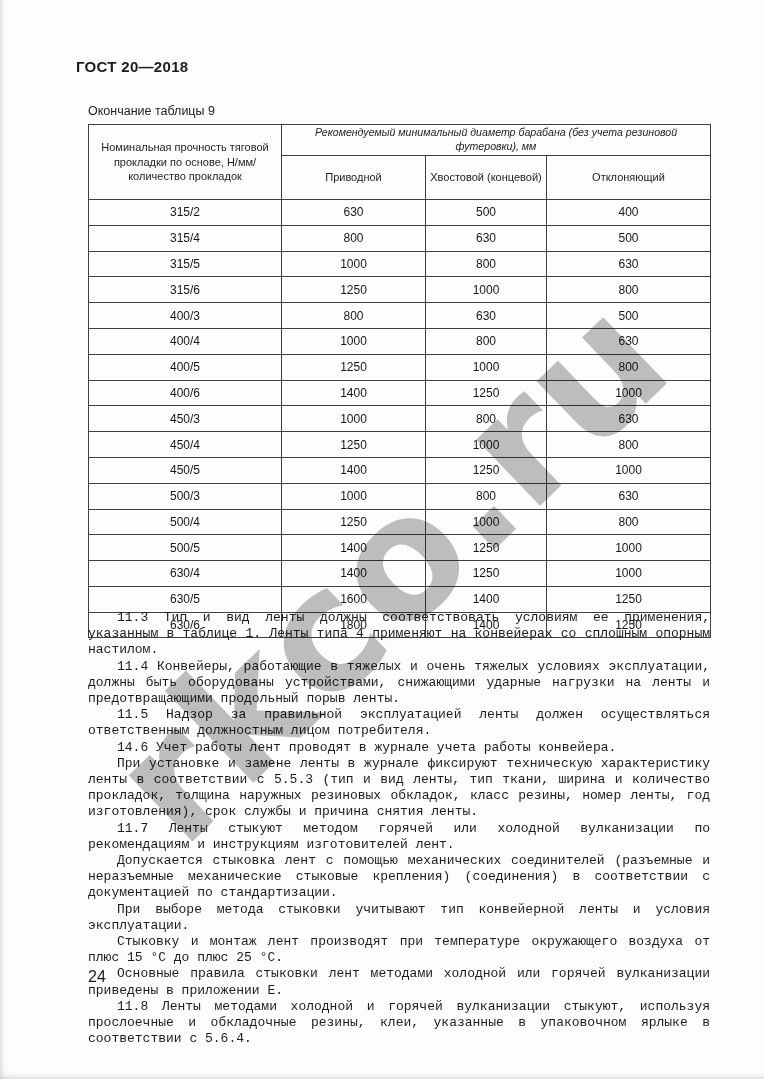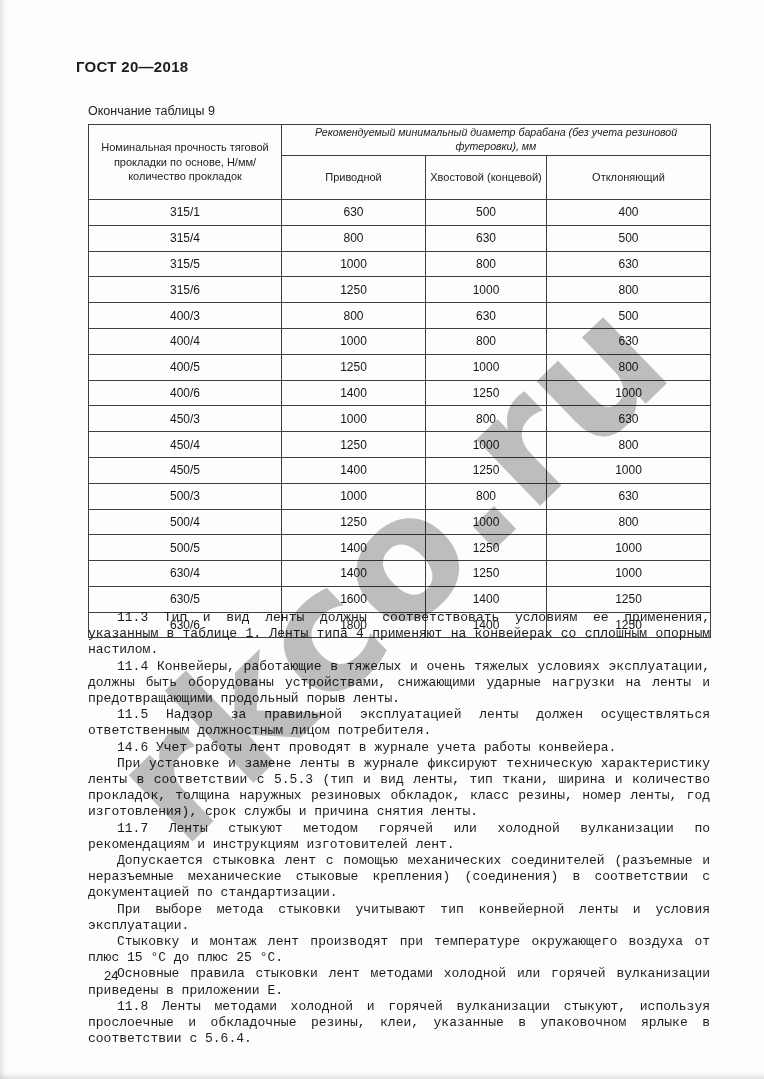--- a/index.html
+++ b/index.html
@@ -39,22 +39,22 @@
   .drum-table thead tr.sub-row th{height:41px;}
   .drum-table td{
     font-size:12px;height:22.8px;line-height:1;color:#161616;
   }
   .body-text{
     position:absolute;left:88px;top:610px;width:622px;
     font-size:13px;line-height:16.2px;text-align:justify;
   }
   .body-text p{margin:0;text-indent:29px;font-family:Liberation Mono, monospace;}
   .page-number{
-    position:absolute;left:104px;top:968px;
-    font-size:13px;
+    position:absolute;left:88px;top:968px;
+    font-size:16px;
   }
   .watermark{
     position:absolute;left:-15px;top:475px;width:810px;height:190px;
     line-height:190px;text-align:center;
     font-family:"DejaVu Sans", sans-serif;
     font-weight:bold;font-size:168px;letter-spacing:2px;
     color:#bfbfbf;
     transform:rotate(-44deg);
     transform-origin:center center;
     mix-blend-mode:multiply;
@@ -87,21 +87,21 @@
         <th colspan="3" class="group-th">Рекомендуемый минимальный диаметр барабана (без учета резиновой футеровки), мм</th>
       </tr>
       <tr class="sub-row">
         <th>Приводной</th>
         <th>Хвостовой (концевой)</th>
         <th>Отклоняющий</th>
       </tr>
     </thead>
     <tbody id="table-body">
         <tr>
-          <td>315/1</td>
+          <td>315/2</td>
           <td>630</td>
           <td>500</td>
           <td>400</td>
         </tr>
         <tr>
           <td>315/4</td>
           <td>800</td>
           <td>630</td>
           <td>500</td>
         </tr>

